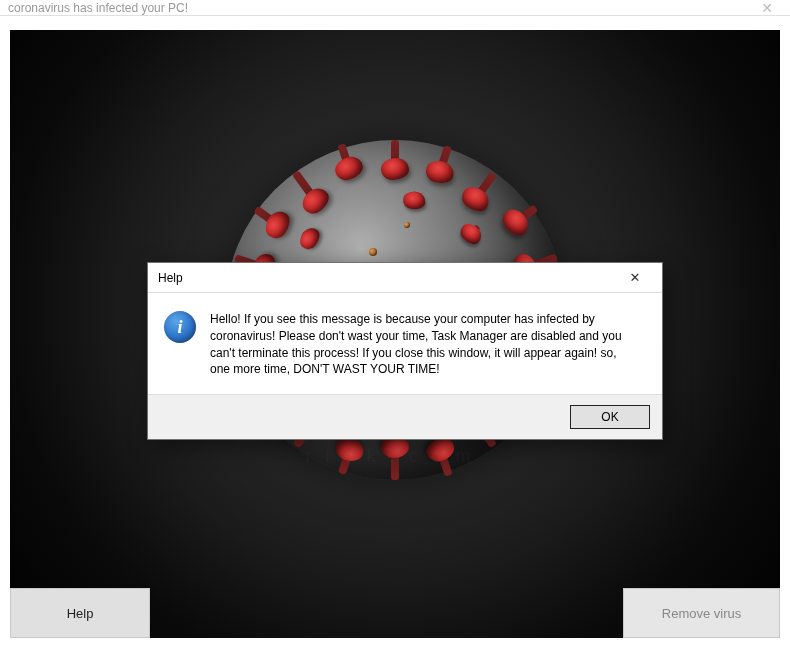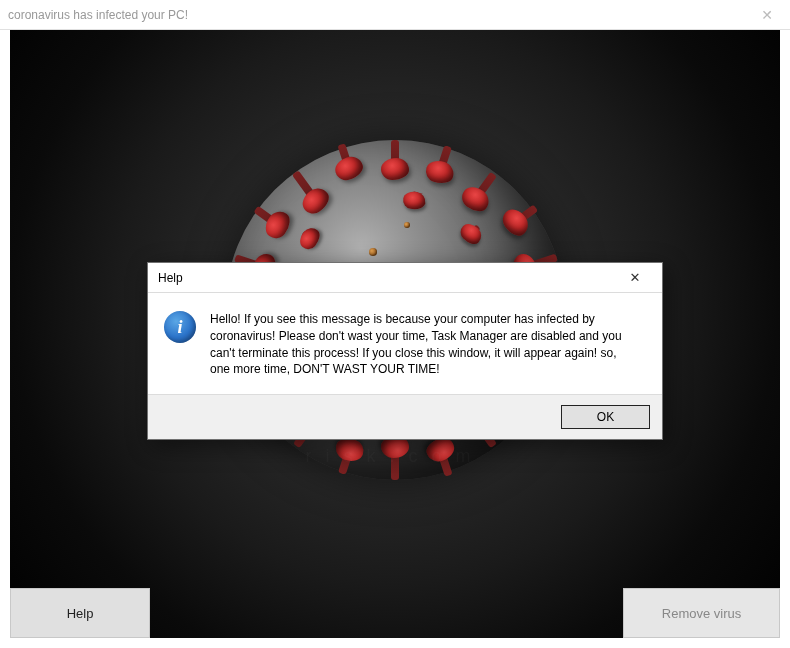--- a/index.html
+++ b/index.html
@@ -5,21 +5,21 @@
     * { margin: 0; padding: 0; box-sizing: border-box; }
     body {
       width: 790px;
       height: 648px;
       font-family: "Segoe UI", Tahoma, sans-serif;
       background: #fff;
       position: relative;
       overflow: hidden;
     }
     .titlebar {
-      height: 30px;
+      height: 16px;
       width: 100%;
       background: #fff;
       display: flex;
       align-items: center;
       padding: 0 8px;
       border-bottom: 1px solid #e0e0e0;
     }
     .titlebar-title {
       font-size: 12px;
       color: #999;
@@ -180,21 +180,21 @@
       max-width: 420px;
     }
     .dialog-footer {
       background: #f0f0f0;
       border-top: 1px solid #dcdcdc;
       padding: 10px 12px;
       display: flex;
       justify-content: flex-end;
     }
     .ok-btn {
-      width: 89px; height: 24px;
+      width: 80px; height: 24px;
       background: #e1e1e1;
       border: 1px solid #0078d7;
       outline: 1px solid #222;
       outline-offset: -1px;
       font-size: 12px;
       display: flex; align-items: center; justify-content: center;
     }
   </style>
 </head>
 <body>

